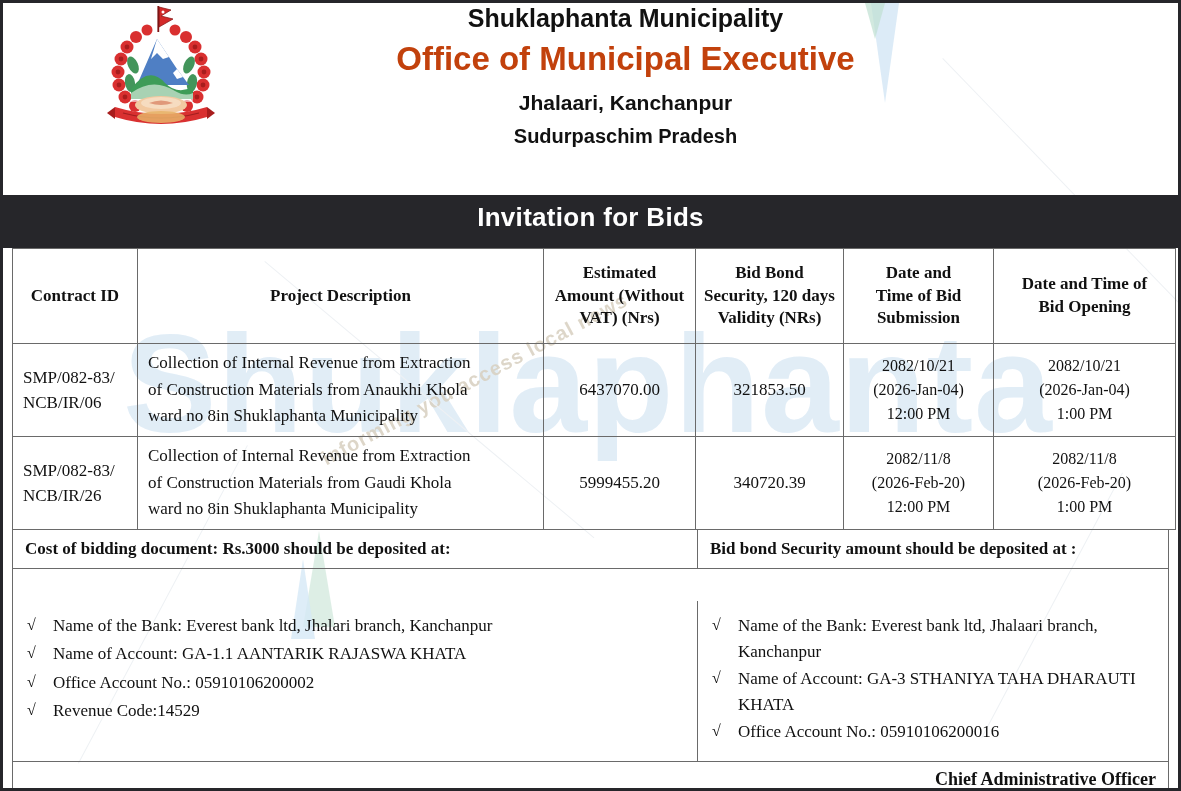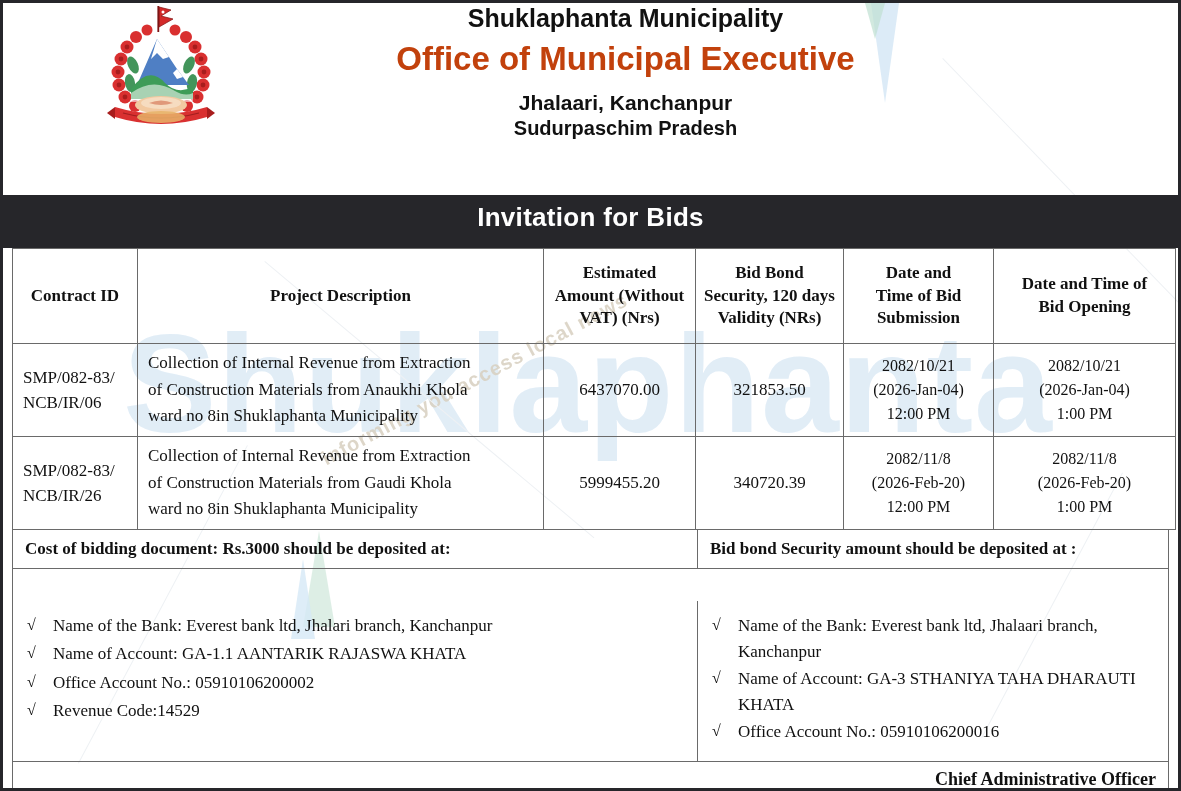--- a/index.html
+++ b/index.html
@@ -136,21 +136,21 @@
     font-size: 21px;
     font-weight: bold;
     color: #111;
     margin-top: 10px;
   }
   .org-line-4 {
     font-family: "Liberation Sans", sans-serif;
     font-size: 20px;
     font-weight: bold;
     color: #111;
-    margin-top: 0;
+    margin-top: 8px;
   }
 
   
   .title-band {
     position: relative;
     z-index: 2;
     background: #26262a;
     color: #ffffff;
     text-align: center;
     height: 53px;

